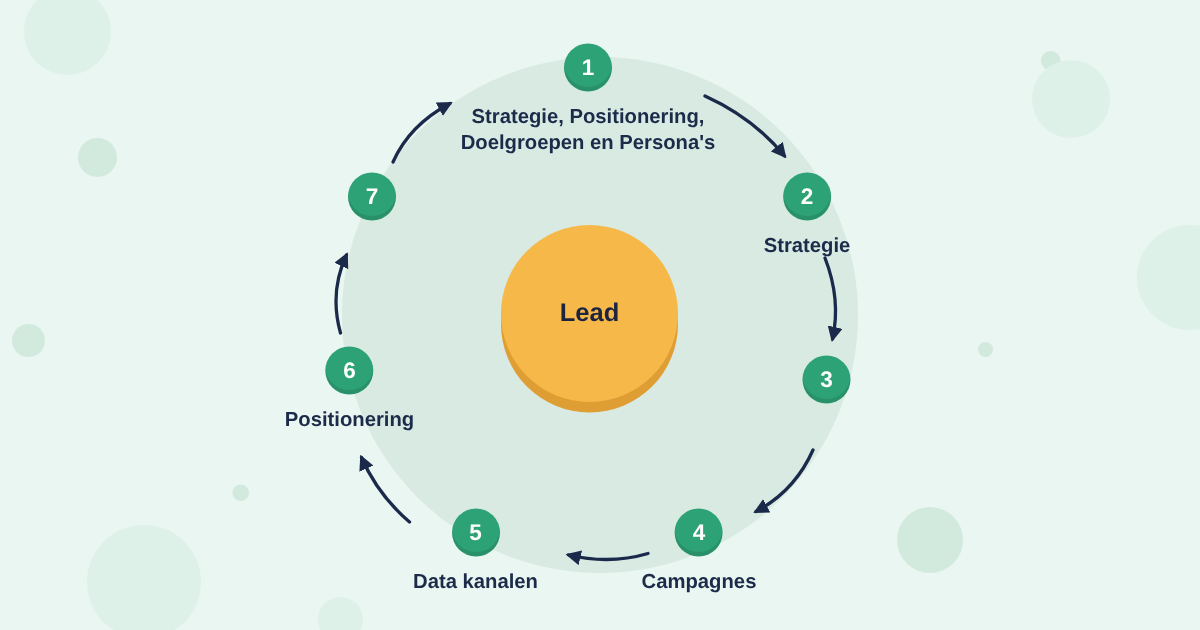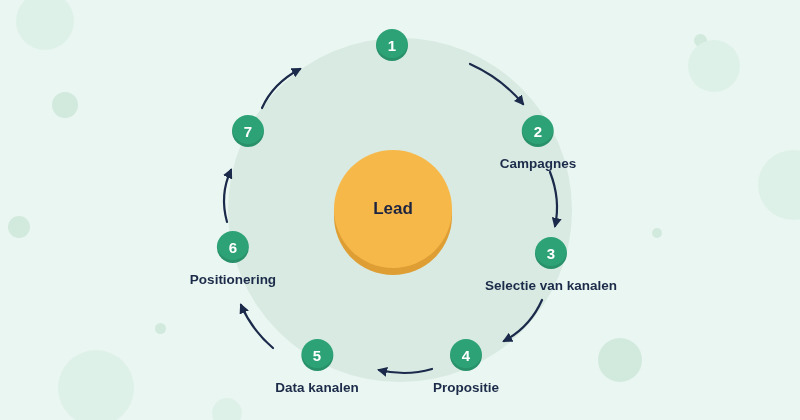--- a/index.html
+++ b/index.html
@@ -131,35 +131,35 @@
     <path class="a" d="M 273 348 C 259 336 248 321 241 305" marker-end="url(#ah)"></path>
     <path class="a" d="M 227 222 C 222 204 223 187 231 170" marker-end="url(#ah)"></path>
   </svg>
 
   <div class="center-circle">
     <div class="t">Lead</div>
   </div>
 
   <div class="step step-1">
     <div class="badge">1</div>
+    <div class="label wrap">Strategie, Positionering, Doelgroepen en Persona's</div>
   </div>
 
   <div class="step step-2">
     <div class="badge">2</div>
-    <div class="label">Campagnes</div>
+    <div class="label">Strategie</div>
   </div>
 
   <div class="step step-3">
     <div class="badge">3</div>
-    <div class="label">Selectie van kanalen</div>
   </div>
 
   <div class="step step-4">
     <div class="badge">4</div>
-    <div class="label">Propositie</div>
+    <div class="label">Campagnes</div>
   </div>
 
   <div class="step step-5">
     <div class="badge">5</div>
     <div class="label">Data kanalen</div>
   </div>
 
   <div class="step step-6">
     <div class="badge">6</div>
     <div class="label">Positionering</div>

